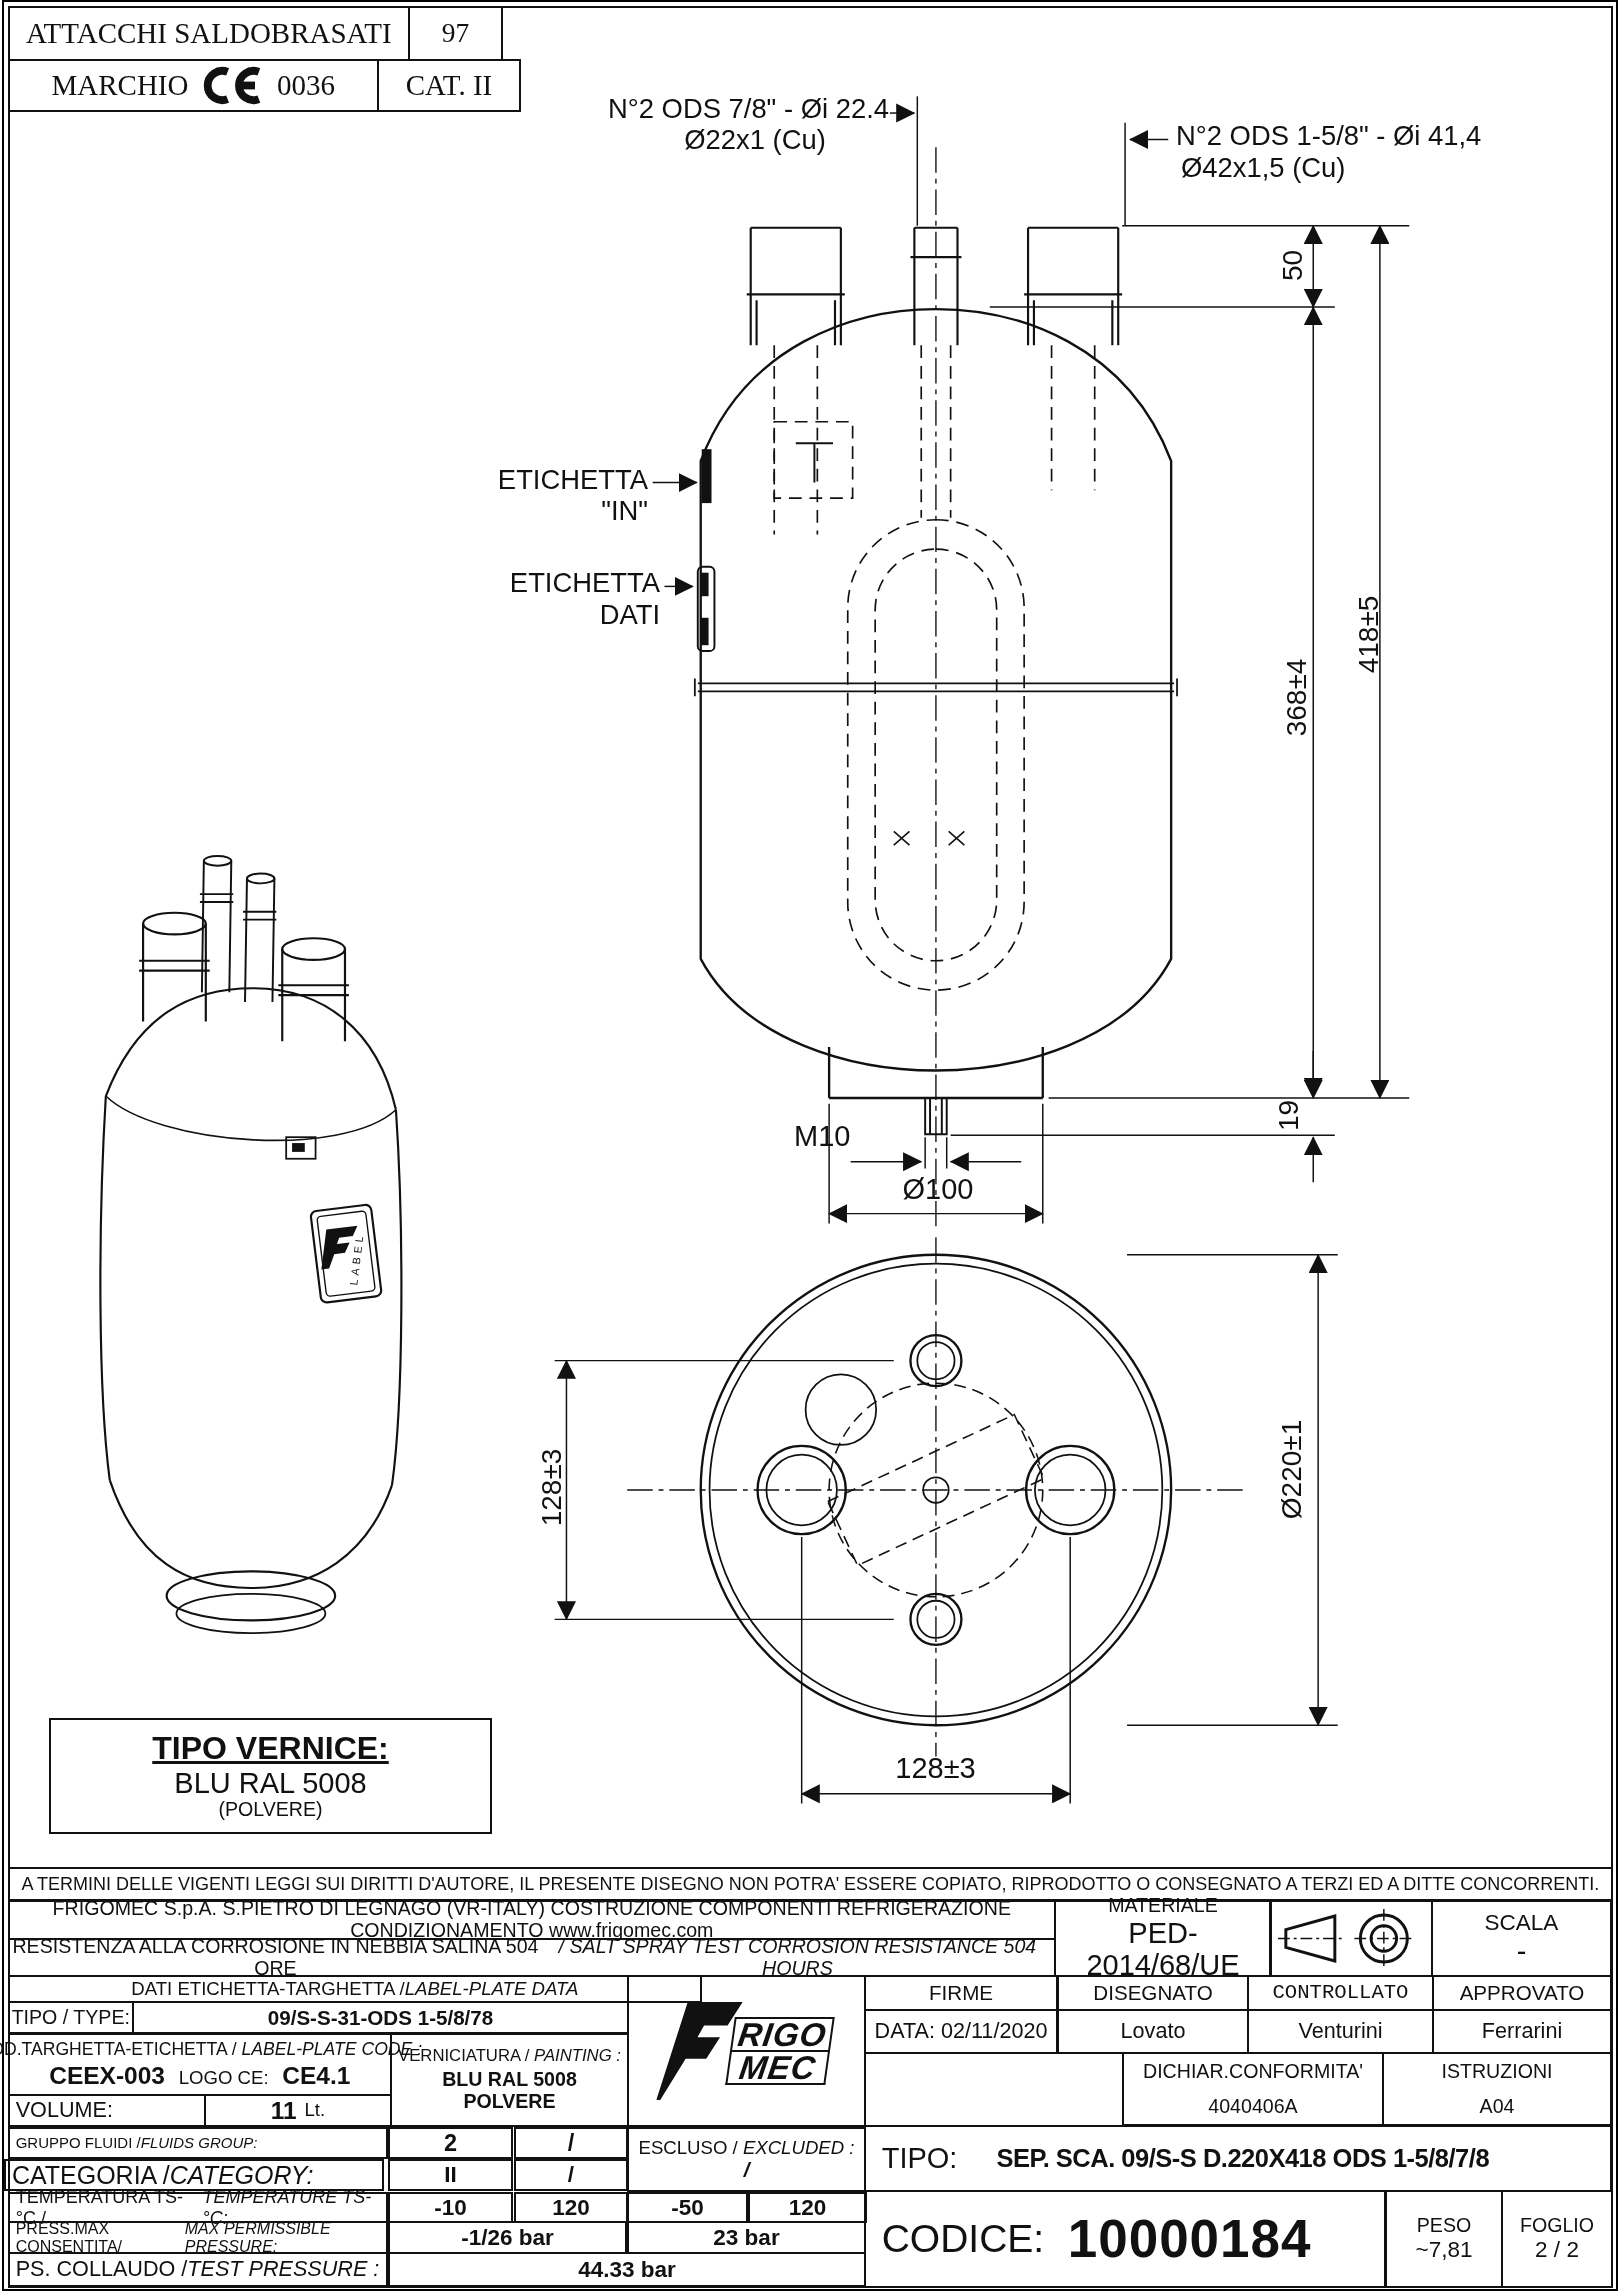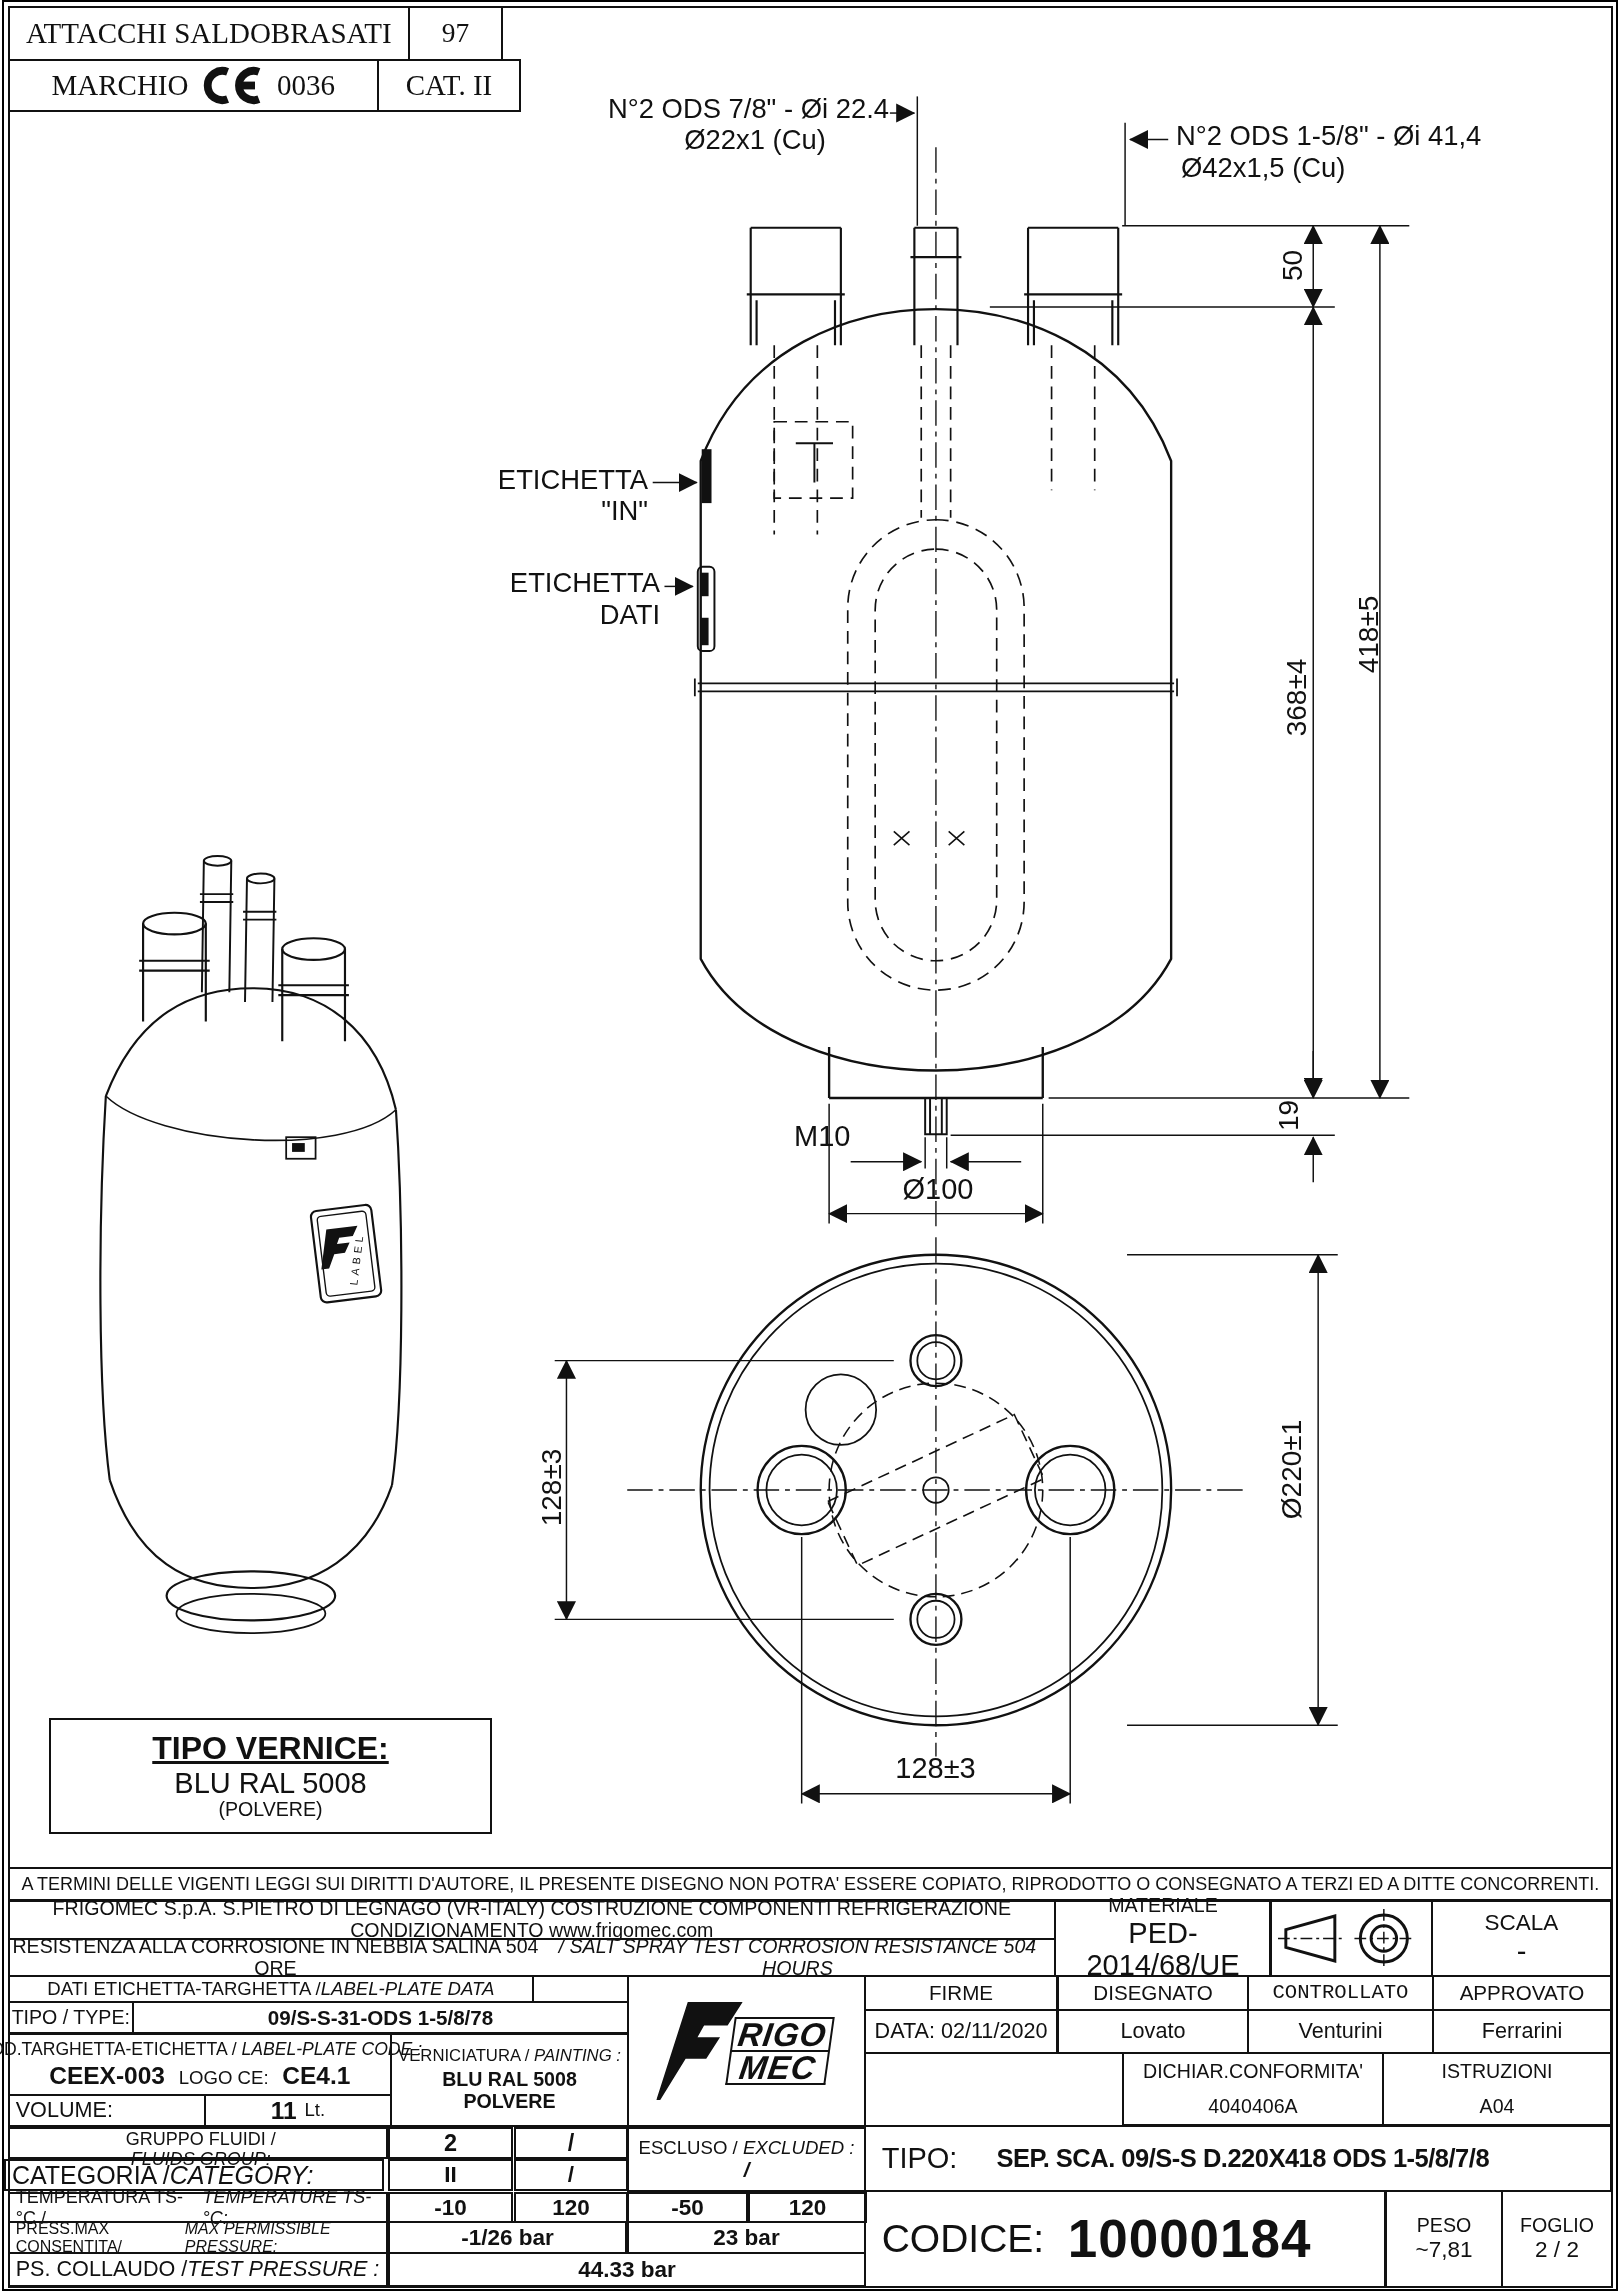--- a/index.html
+++ b/index.html
@@ -219,21 +219,21 @@
       <circle cx="108" cy="31" r="24" fill="none" stroke="#111" stroke-width="3"></circle>
       <circle cx="108" cy="31" r="13" fill="none" stroke="#111" stroke-width="3"></circle>
       <path d="M78,31 L138,31 M108,1 L108,61" stroke="#111" stroke-width="1.5" stroke-dasharray="12 4 3 4"></path>
     </svg>
   </div>
   <div class="cell col" style="left:1431px;top:1900px;width:181px;height:77px;">
     <div style="font-size:22.5px;">SCALA</div>
     <div style="font-size:29px;">-</div>
   </div>
 
-  <div class="cell" style="left:7.8px;top:1975px;width:526px;height:28px;font-size:18.6px;">
+  <div class="cell" style="left:7.8px;top:1975px;width:694px;height:28px;font-size:18.6px;">
     <span>DATI ETICHETTA-TARGHETTA / </span>
       <i>LABEL-PLATE DATA</i>
   </div>
   <div class="cell" style="left:7.8px;top:2001px;width:126px;height:33px;font-size:19.6px;">TIPO / TYPE:</div>
   <div class="cell b" style="left:132px;top:2001px;width:497px;height:33px;font-size:20.6px;">09/S-S-31-ODS 1-5/8/78</div>
 
   <div class="cell col" style="left:7.8px;top:2033px;width:384px;height:63px;">
     <div style="font-size:17.6px;white-space:nowrap;">
       <span>COD.TARGHETTA-ETICHETTA / </span><i>LABEL-PLATE CODE :</i>
     </div>
@@ -261,21 +261,21 @@
       <svg width="73" height="102" viewBox="0 0 74 104">
         <path d="M18,2 L74,2 L62,26 L38,26 L33,38 L56,38 L45,60 L24,60 L4,102 L0,102 Z" fill="#111"></path>
       </svg>
       <div class="logo-txt" style="font-size:33px;margin-left:-5.9px;">
         <div style="border:2px solid #111;padding:0 3.9px;color:#111;">RIGO</div>
         <div style="border:2px solid #111;border-top:none;padding:0 3.9px;color:#111;">MEC</div>
       </div>
     </div>
   </div>
 
-  <div class="cell left" style="left:7.8px;top:2127px;width:380px;height:32px;font-size:18px;flex-direction:column;">
+  <div class="cell left" style="left:7.8px;top:2127px;width:380px;height:32px;font-size:15px;">
     <span>GRUPPO FLUIDI / </span>
       <i>FLUIDS GROUP:</i>
   </div>
   <div class="cell b" style="left:388px;top:2127px;width:125px;height:32px;font-size:23.5px;">2</div>
   <div class="cell b" style="left:514px;top:2127px;width:114px;height:32px;font-size:23.5px;">/</div>
 
   <div class="cell left" style="left:4px;top:2159px;width:380px;height:32px;font-size:25px;">
     <span>CATEGORIA / </span>
       <i>CATEGORY:</i>
   </div>

